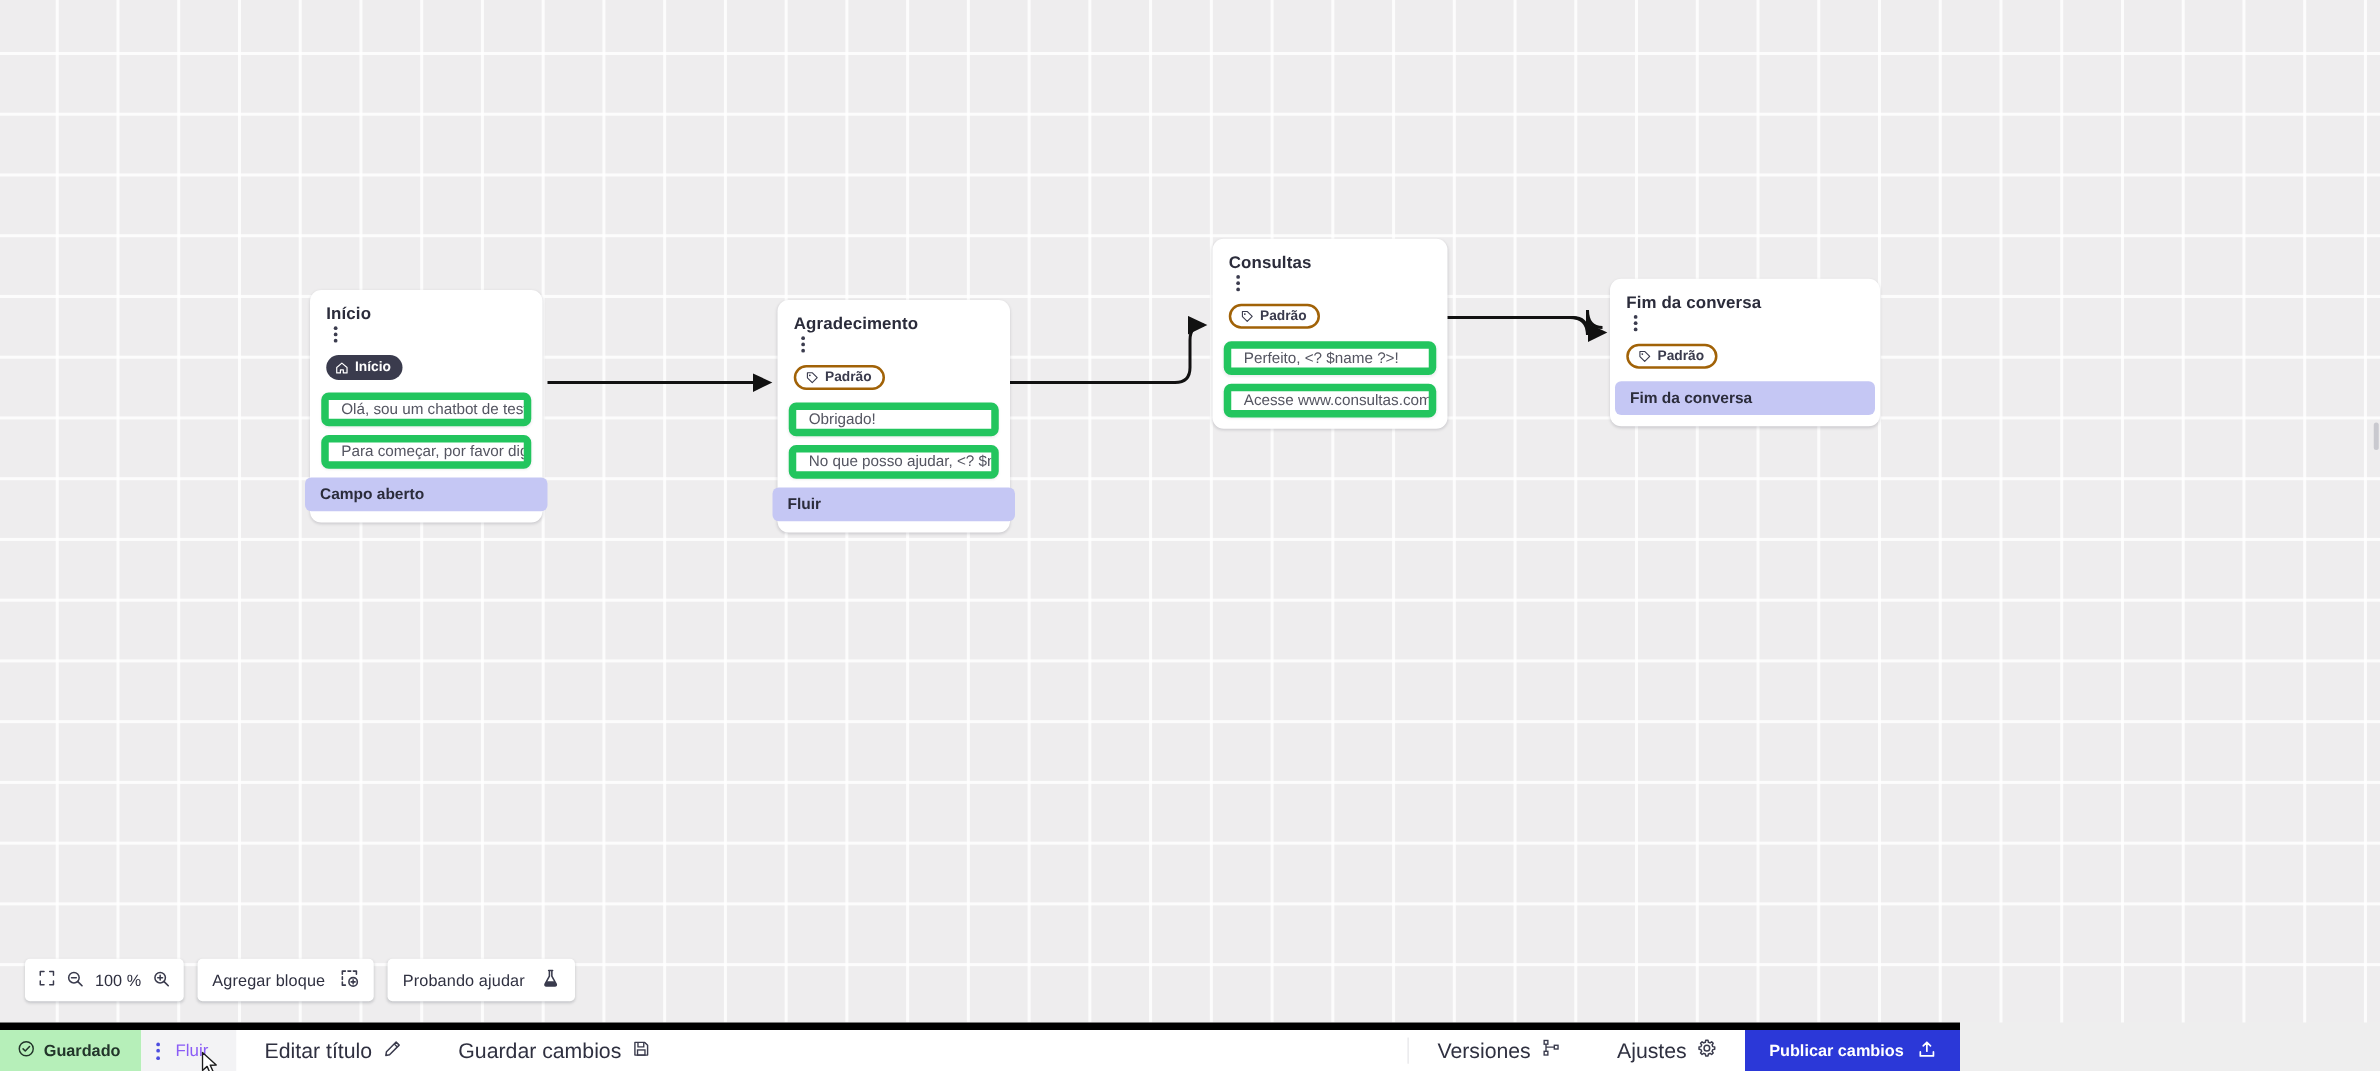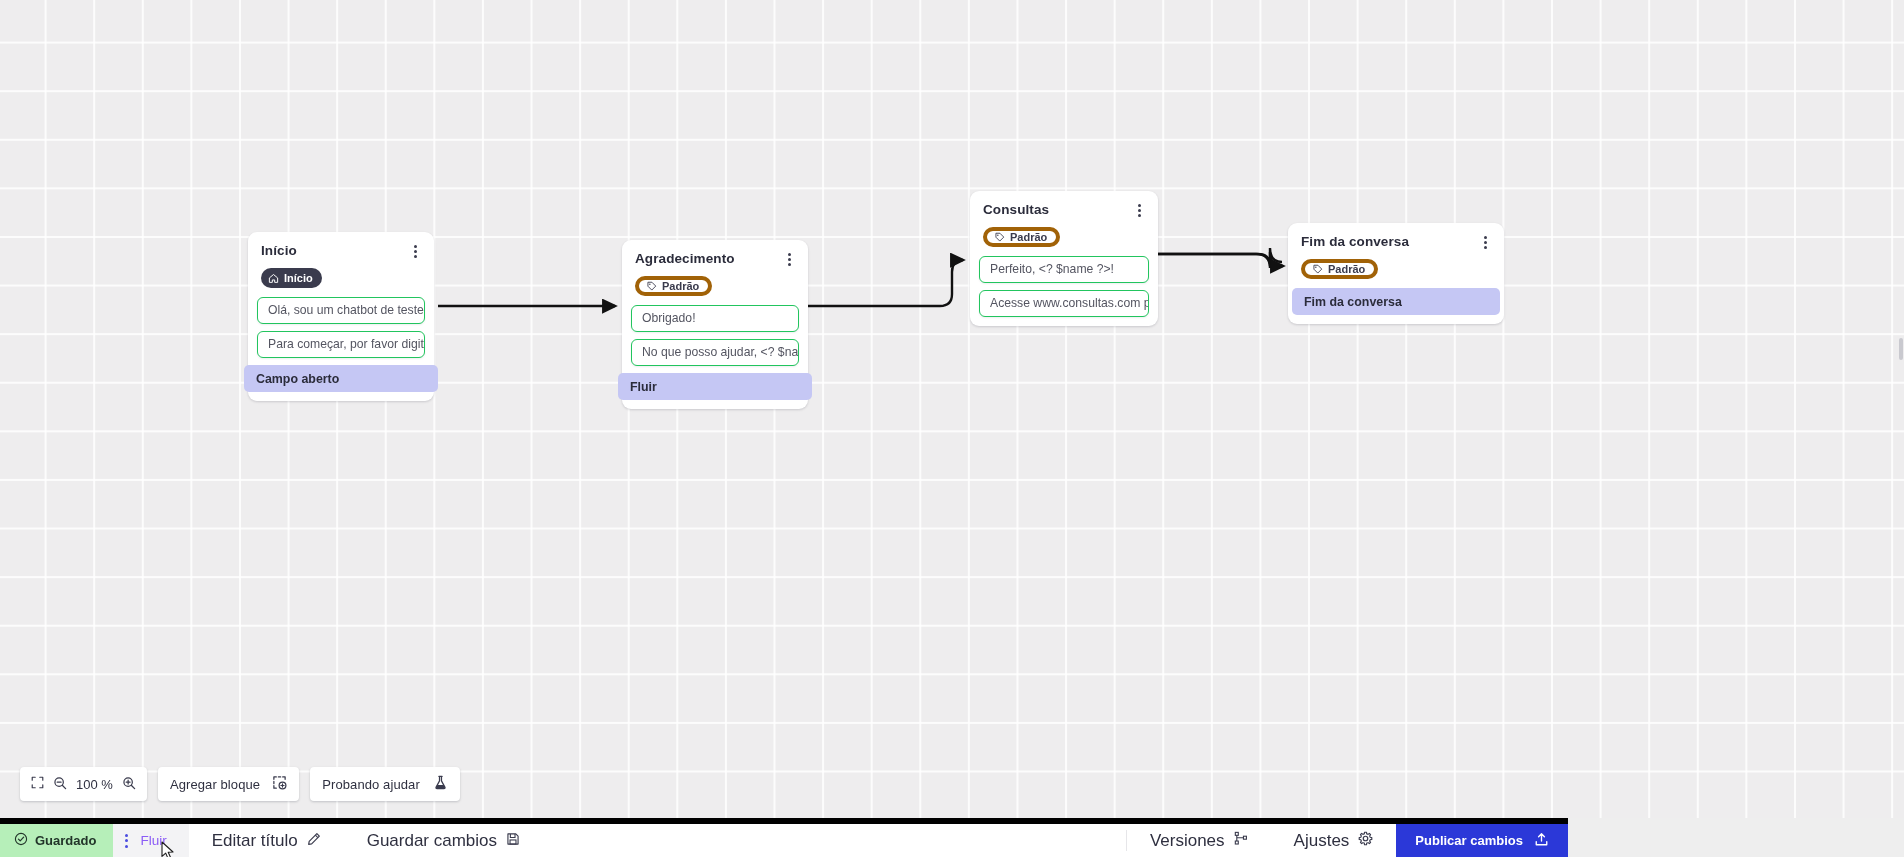--- a/index.html
+++ b/index.html
@@ -33,20 +33,21 @@
     background: #ffffff;
     border-radius: 9px;
     box-shadow: 0 1px 3px rgba(16,24,40,0.10), 0 1px 2px rgba(16,24,40,0.06);
     padding: 0;
   }
   .node-head {
     display: flex;
     align-items: flex-start;
     justify-content: space-between;
     padding: 11px 12px 0 13px;
+    flex-direction: column;
   }
   .node-title {
     font-size: 13.5px;
     font-weight: 700;
     color: #2b2c3b;
     letter-spacing: .1px;
     line-height: 16px;
   }
   .kebab {
     width: 14px; height: 18px;
@@ -62,29 +63,29 @@
   .tag {
     display: inline-flex; align-items: center; gap: 5px;
     height: 20px;
     padding: 0 9px 0 7px;
     border-radius: 11px;
     font-size: 11px;
     font-weight: 700;
     line-height: 1;
   }
   .tag.dark { background: #3a3b4d; color: #ffffff; }
-  .tag.outline { background: #ffffff; color: #3a3b4d; border: 4px solid #a16207; }
+  .tag.outline { background: #ffffff; color: #3a3b4d; border: 2px solid #a16207; }
   .tag svg { display: block; }
 
   .node-body { padding: 0 0 9px 0; }
 
   .msg {
     margin: 0 9px 7px 9px;
     background: #ffffff;
-    border: 1px solid #22c55e;
+    border: 6px solid #22c55e;
     border-radius: 6px;
     box-shadow: 0 1px 2px rgba(16,24,40,0.07);
     font-size: 12.2px;
     color: #545561;
     line-height: 1;
     height: 27px;
     display: flex;
     align-items: center;
     padding: 0 10px;
     white-space: nowrap;

